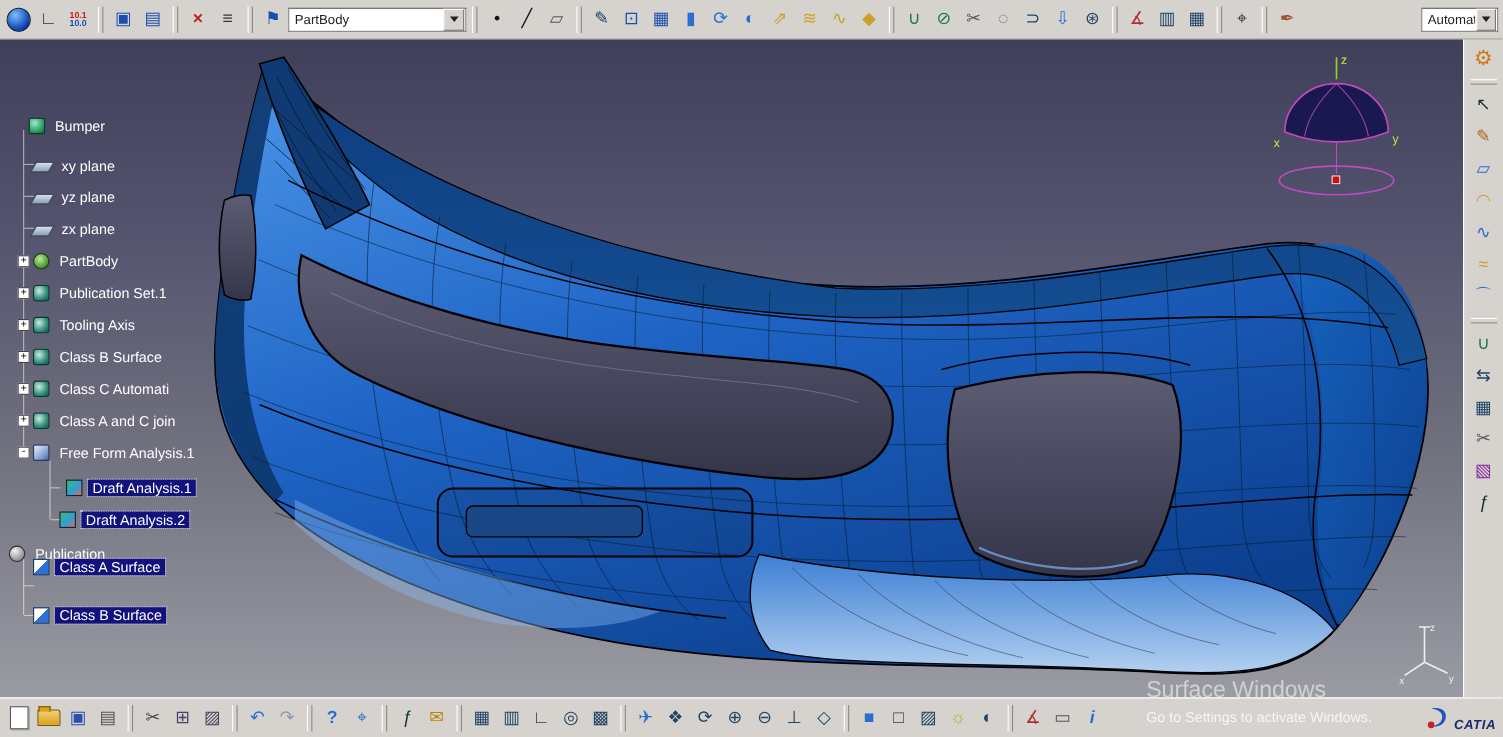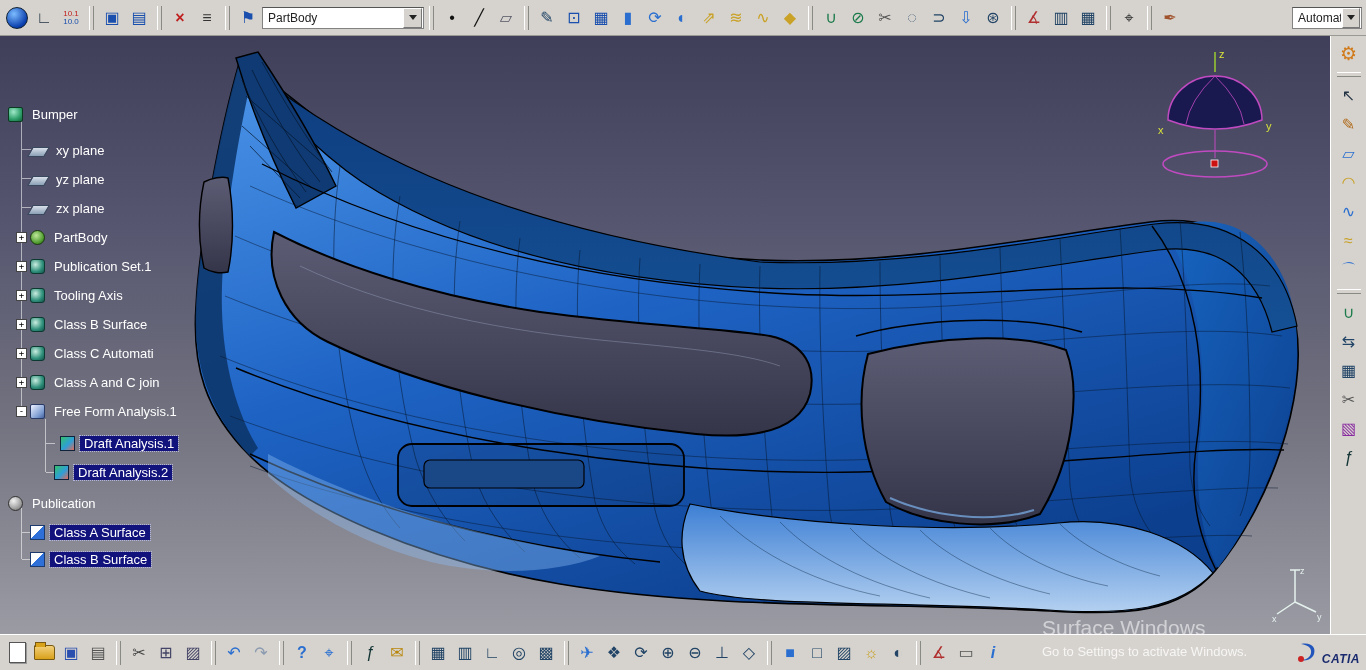--- a/index.html
+++ b/index.html
@@ -16,21 +16,21 @@
   .icon{width:26px;height:26px;display:flex;align-items:center;justify-content:center;
         font-size:16px;line-height:1;flex:0 0 auto;cursor:default;user-select:none}
   .icon .g{pointer-events:none}
   .spacer{flex:1 1 auto}
 
   .ic-circle{width:20px;height:20px;border-radius:50%;
              background:radial-gradient(circle at 35% 30%,#7cbcff,#0a3fae 70%,#062a78);border:1px solid #123}
   .ic-page{width:15px;height:19px;background:#fff;border:1px solid #555;box-shadow:1px 1px 0 #999}
   .ic-folder{width:19px;height:13px;background:linear-gradient(#f2cf7a,#d9a21b);border:1px solid #7a5a10;border-radius:1px 3px 1px 1px;position:relative}
   .ic-folder::before{content:"";position:absolute;left:0;top:-4px;width:9px;height:4px;background:#d9a21b;border:1px solid #7a5a10;border-bottom:none}
-  .snaptxt{display:flex;flex-direction:column;align-items:flex-start;line-height:1;font-size:8px;font-weight:normal}
+  .snaptxt{display:flex;flex-direction:column;align-items:flex-start;line-height:1;font-size:8px;font-weight:bold}
   .snaptxt .s1{color:#c02020}.snaptxt .s2{color:#1a4fae}
 
   
   .combo{height:22px;background:#fff;border:1px solid #828282;border-top-color:#555;
          display:flex;align-items:center;font-size:12px;padding-left:5px;flex:0 0 auto;box-sizing:border-box}
   .combo .val{flex:1 1 auto;white-space:nowrap;overflow:hidden}
   .combo .arrowbtn{width:17px;height:18px;margin:1px;background:#d6d3ce;border:1px solid #fff;
          border-right-color:#777;border-bottom-color:#777;display:flex;align-items:center;justify-content:center}
   .tri{width:0;height:0;border-left:4px solid transparent;border-right:4px solid transparent;border-top:5px solid #222}
 
@@ -290,21 +290,21 @@
     <div class="cline" style="left:22px;top:113px;width:9px;height:1px"></div>
     <div class="cline" style="left:22px;top:142px;width:9px;height:1px"></div>
     <div class="cline" style="left:22px;top:171px;width:9px;height:1px"></div>
     <div class="cline" style="left:45px;top:383px;width:1px;height:53px"></div>
     <div class="cline" style="left:46px;top:407px;width:9px;height:1px"></div>
     <div class="cline" style="left:46px;top:436px;width:9px;height:1px"></div>
     <div class="cline" style="left:21px;top:472px;width:1px;height:51px"></div>
     <div class="cline" style="left:22px;top:496px;width:9px;height:1px"></div>
     <div class="cline" style="left:22px;top:523px;width:9px;height:1px"></div>
 
-    <div class="tree-row" style="left:8px;top:69px">
+    <div class="tree-row" style="left:26px;top:69px">
       <span class="ticon ti-part"></span>
       <span class="tlabel">Bumper</span>
     </div>
     <div class="tree-row" style="left:30px;top:105px">
       <span class="ticon ti-plane"></span>
       <span class="tlabel">xy plane</span>
     </div>
     <div class="tree-row" style="left:30px;top:134px">
       <span class="ticon ti-plane"></span>
       <span class="tlabel">yz plane</span>
@@ -353,21 +353,21 @@
       <span class="tlabel">Draft Analysis.1</span>
     </div>
     <div class="tree-row hl" style="left:54px;top:427px">
       <span class="ticon ti-draft"></span>
       <span class="tlabel">Draft Analysis.2</span>
     </div>
     <div class="tree-row" style="left:8px;top:458px">
       <span class="ticon ti-publication"></span>
       <span class="tlabel">Publication</span>
     </div>
-    <div class="tree-row hl" style="left:30px;top:487px">
+    <div class="tree-row hl" style="left:30px;top:470px">
       <span class="ticon ti-pubitem"></span>
       <span class="tlabel">Class A Surface</span>
     </div>
     <div class="tree-row hl" style="left:30px;top:514px">
       <span class="ticon ti-pubitem"></span>
       <span class="tlabel">Class B Surface</span>
     </div>
   </div>
 
   <svg style="position:absolute;left:1150px;top:6px" width="130" height="150" viewBox="0 0 130 150">

